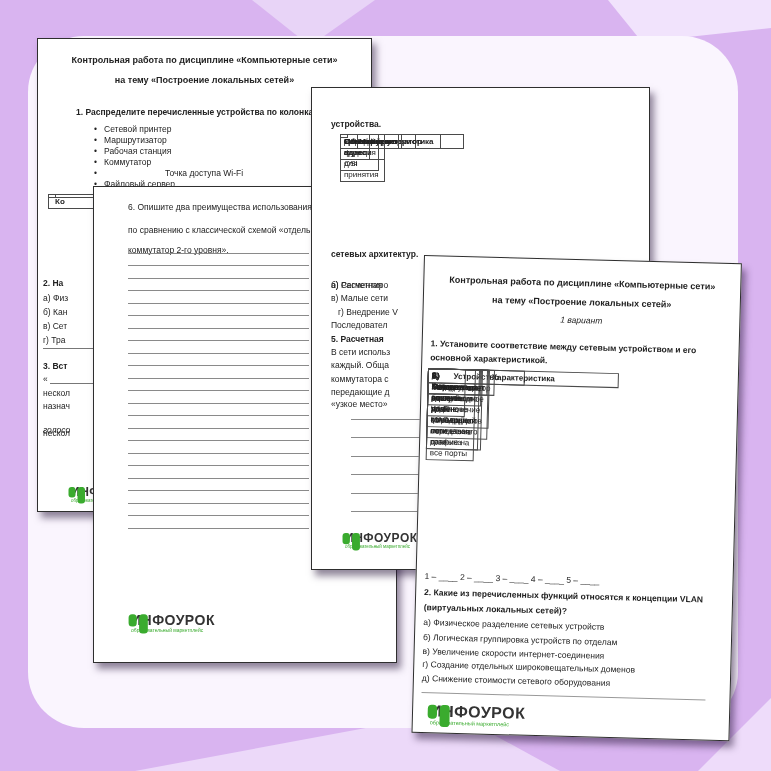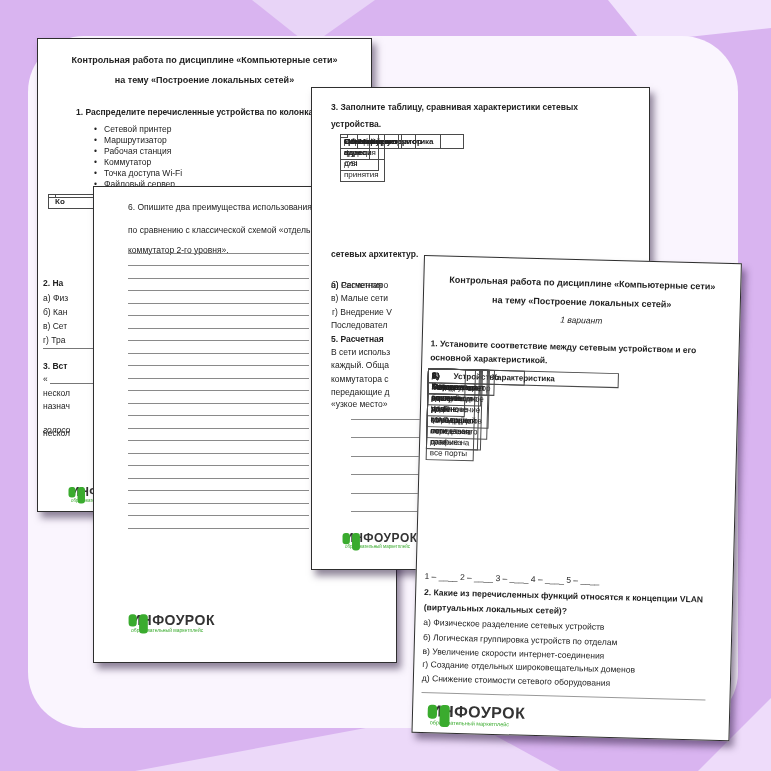--- a/index.html
+++ b/index.html
@@ -71,21 +71,21 @@
   <div class="ttl" style="top:16px;">Контрольная работа по дисциплине «Компьютерные сети»</div>
   <div class="ttl" style="top:36px;">на тему «Построение локальных сетей»</div>
 
   <div class="t b" style="left:38px;top:68px;">1. Распределите перечисленные устройства по колонкам таб</div>
 
   <div style="left:66px;top:85px;width:200px;height:70px;">
     <div class="t bullet" style="left:0;top:0;position:relative;">Сетевой принтер</div>
     <div class="t bullet" style="left:0;top:0;position:relative;">Маршрутизатор</div>
     <div class="t bullet" style="left:0;top:0;position:relative;">Рабочая станция</div>
     <div class="t bullet" style="left:0;top:0;position:relative;">Коммутатор</div>
-    <div class="t bullet" style="left:0;top:0;position:relative;">Точка доступа Wi-Fi</div>
+    <div class="t bullet" style="left:0;top:0;position:relative;text-align:center;">Точка доступа Wi-Fi</div>
     <div class="t bullet" style="left:0;top:0;position:relative;">Файловый сервер</div>
   </div>
 
   <table style="left:10px;top:155px;width:270px;">
     <tbody>
         <tr style="height:20px;">
           <th style="width:90px;text-align:left;padding-left:6px;">Ко</th>
           <th style="width:90px;"></th>
           <th style="width:90px;"></th>
         </tr>
@@ -173,21 +173,20 @@
         </svg>
     </span>
     <span class="lg-txt">
       <span class="lg-brand">ИНФОУРОК</span>
       <span class="lg-tag">образовательный маркетплейс</span>
     </span>
   </div>
 </div>
 
 <div class="page" id="page-middle">
-  <div class="t b" style="left:19px;top:14px;">3. Заполните таблицу, сравнивая характеристики сетевых</div>
   <div class="t b" style="left:19px;top:31px;">устройства.</div>
 
   <table style="left:28px;top:46px;width:301px;">
     <tbody>
         <tr style="height:22px;">
       <th style="width:124px;">Характеристика</th>
       <th style="width:76px;">Коммутатор</th>
       <th style="width:101px;">Маршрутизатор</th>
     </tr>
     <tr style="height:19px;">
@@ -210,21 +209,21 @@
       <td></td>
       <td>Объединение</td>
     </tr>
   </tbody>
     </table>
 
   <div class="t b" style="left:19px;top:161px;">сетевых архитектур.</div>
   <div class="t" style="left:19px;top:192px;">а) Сегментиро</div>
   <div class="t" style="left:19px;top:192px;">б) Расчетная</div>
   <div class="t" style="left:19px;top:205px;">в) Малые сети</div>
-  <div class="t" style="left:20px;top:219px;text-align:right;">г) Внедрение V</div>
+  <div class="t" style="left:26px;top:219px;text-align:right;">г) Внедрение V</div>
   <div class="t" style="left:19px;top:232px;">Последовател</div>
 
   <div class="t b" style="left:19px;top:246px;">5. Расчетная</div>
   <div class="t" style="left:19px;top:259px;">В сети использ</div>
   <div class="t" style="left:19px;top:272px;">каждый. Обща</div>
   <div class="t" style="left:19px;top:286px;">коммутатора с</div>
   <div class="t" style="left:19px;top:299px;">передающие д</div>
   <div class="t" style="left:19px;top:311px;">«узкое место»</div>
 
   <div class="midlines" style="left:39px;top:313px;width:261px;height:112px;">

